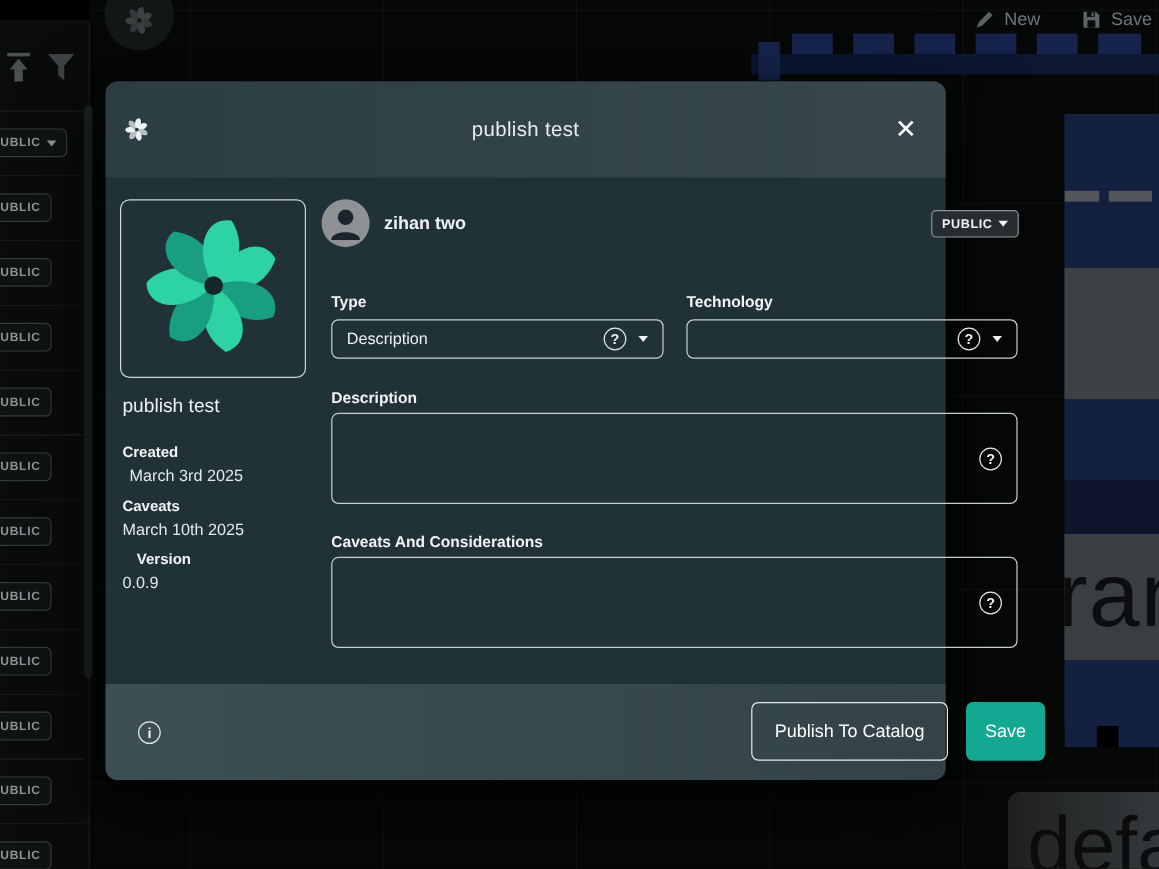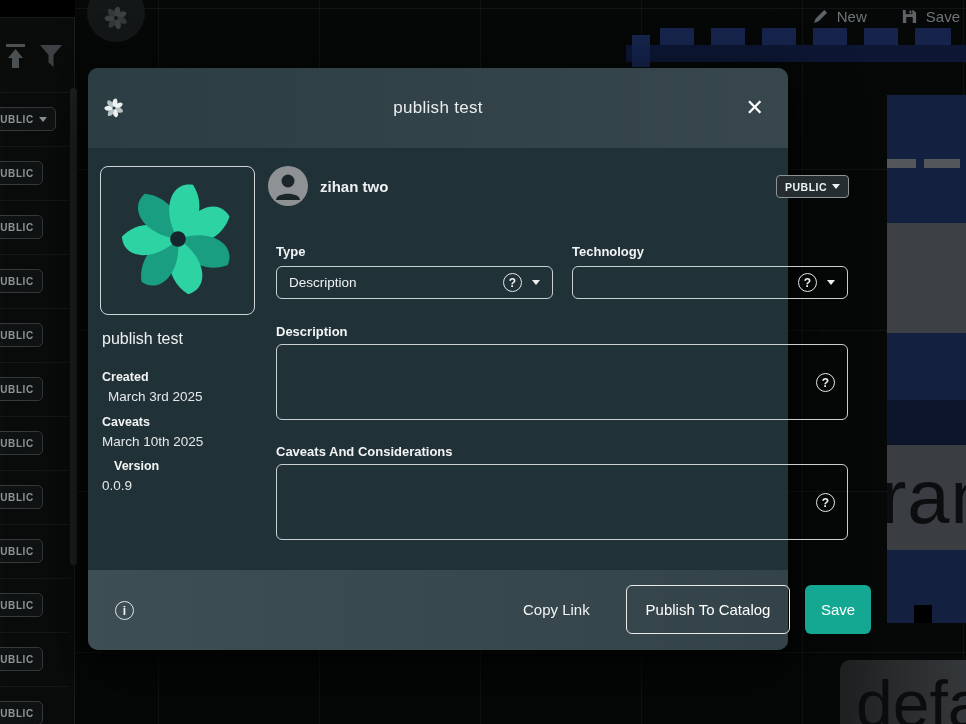--- a/index.html
+++ b/index.html
@@ -326,17 +326,16 @@
   </div>
 
   <div class="flabel" style="left:188px; top:376px;">Caveats And Considerations</div>
   <div class="field area" style="left:188px; top:396px; width:572px;">
     <textarea style=""></textarea>
     <span class="help">?</span>
   </div>
 
   <div id="mfooter">
     <div id="infoIcon">i</div>
-    <div id="copyLink">Copy Link</div>
     <button id="publishBtn">Publish To Catalog</button>
     <button id="saveBtn">Save</button>
   </div>
 </div>
 
 </body></html>

